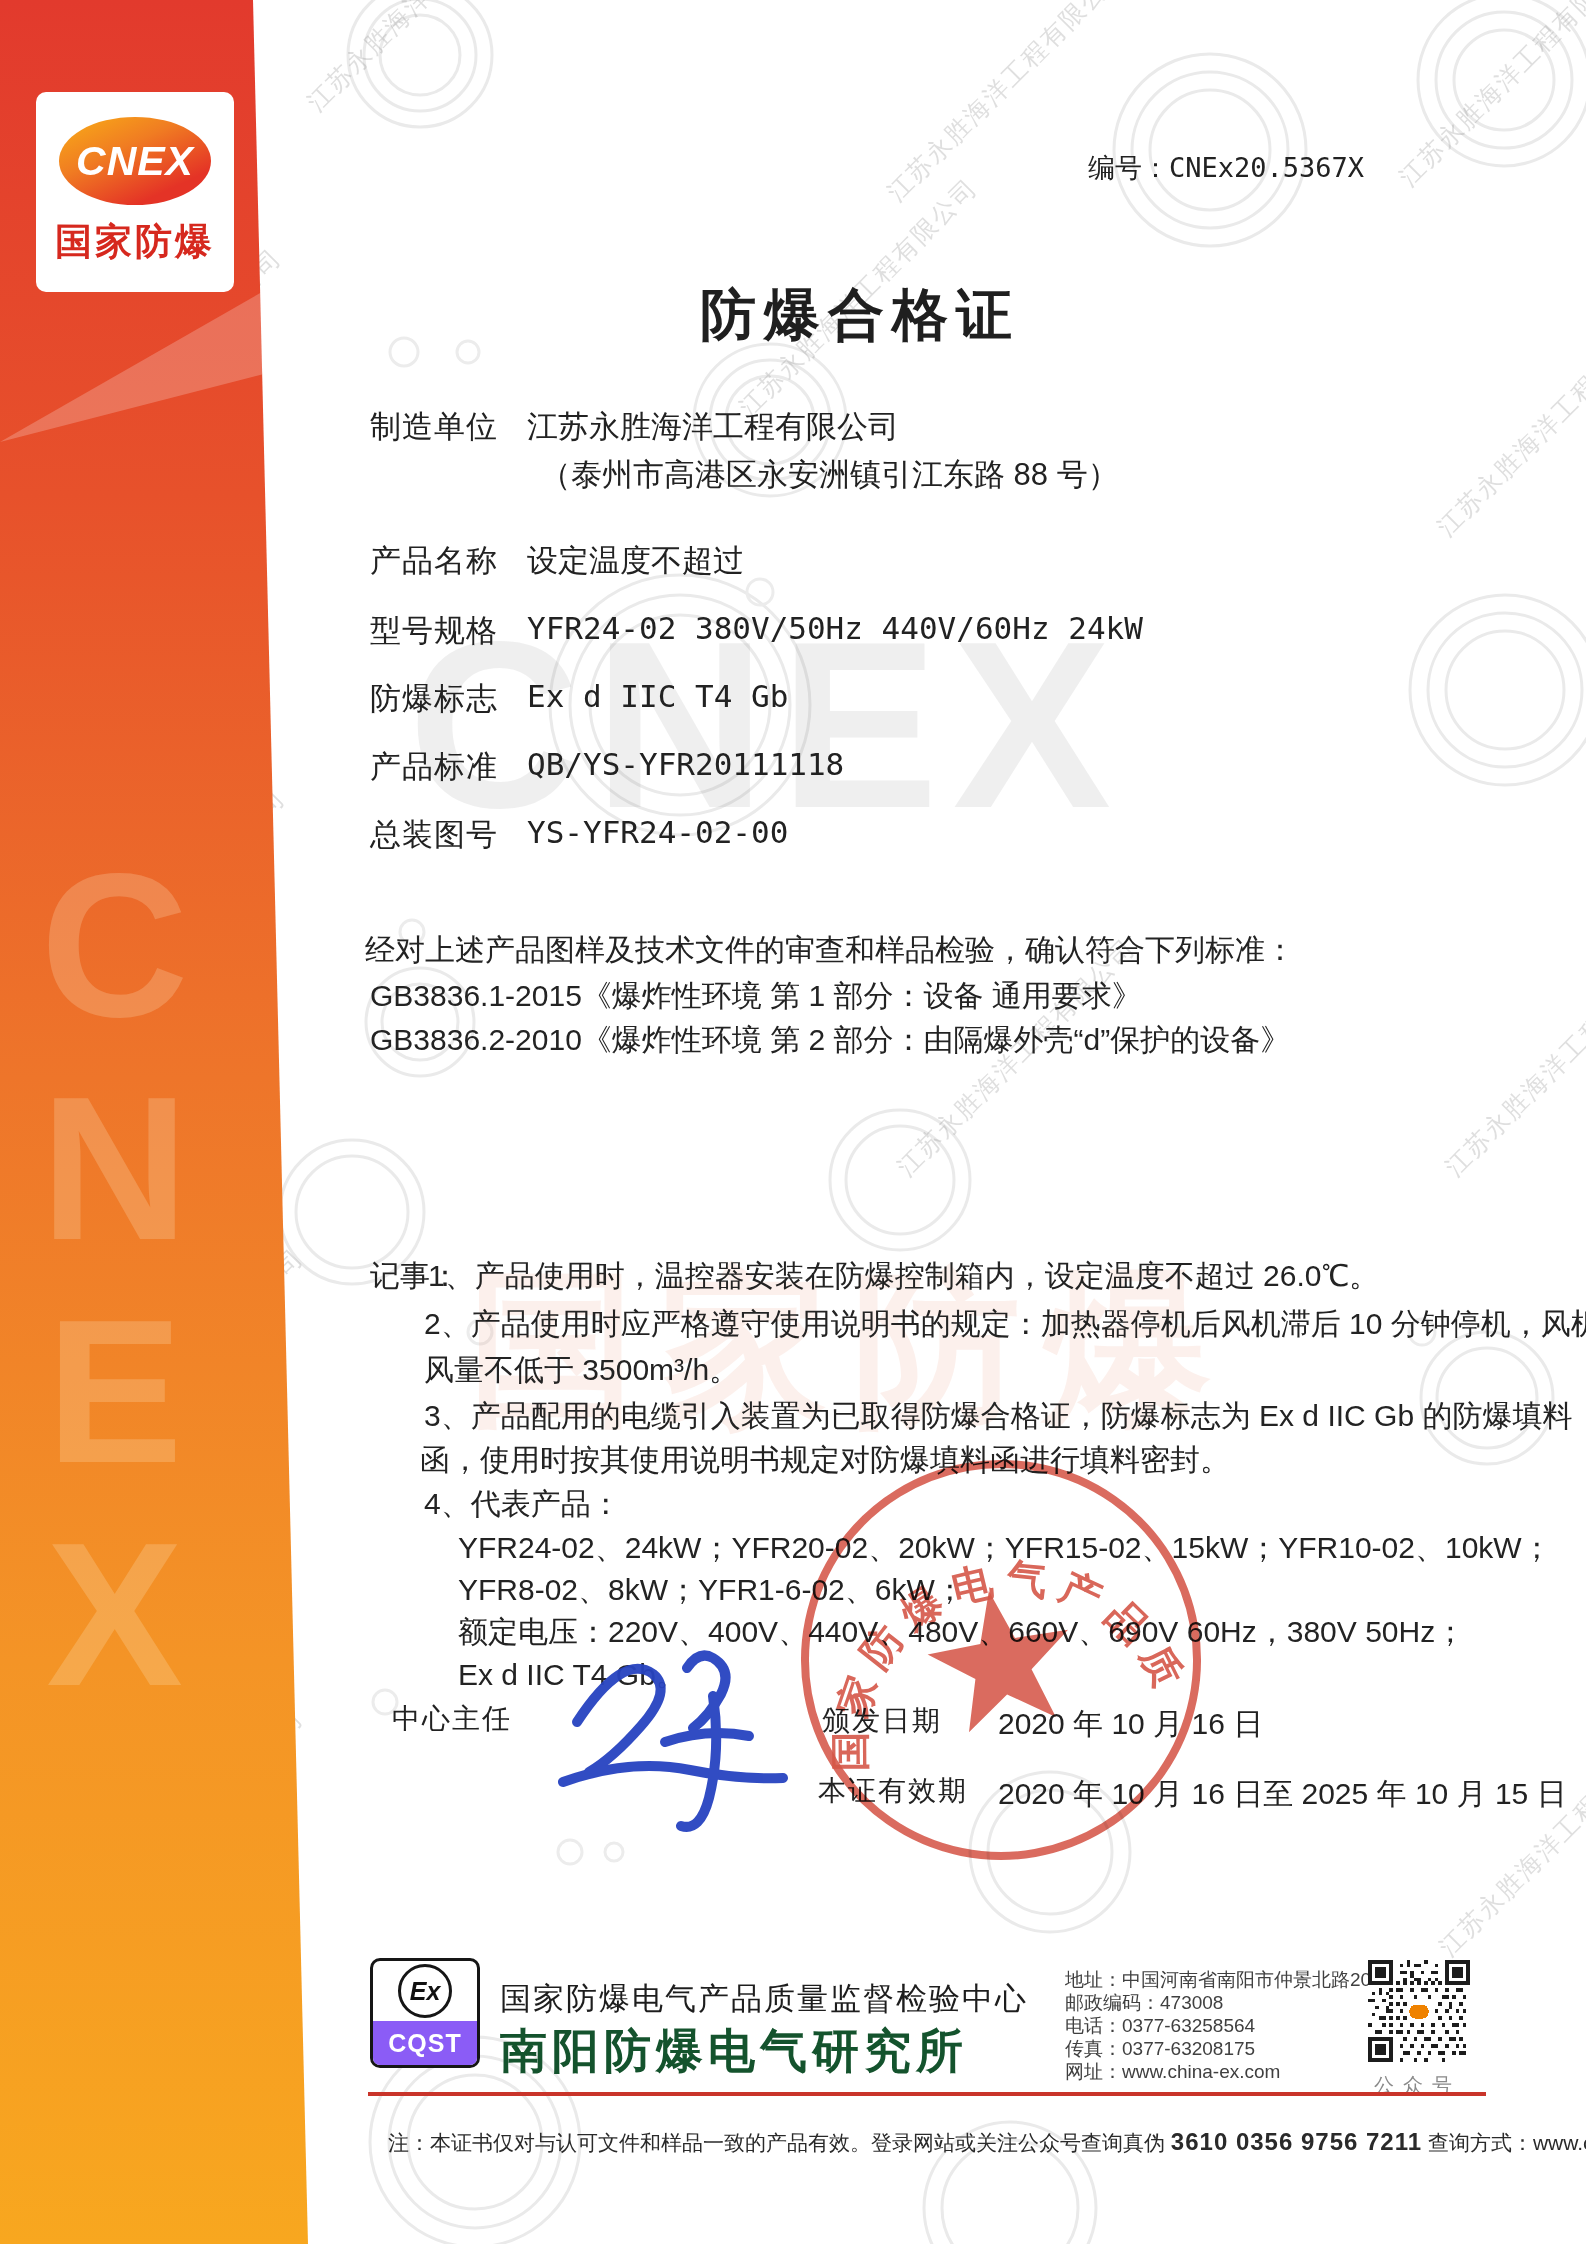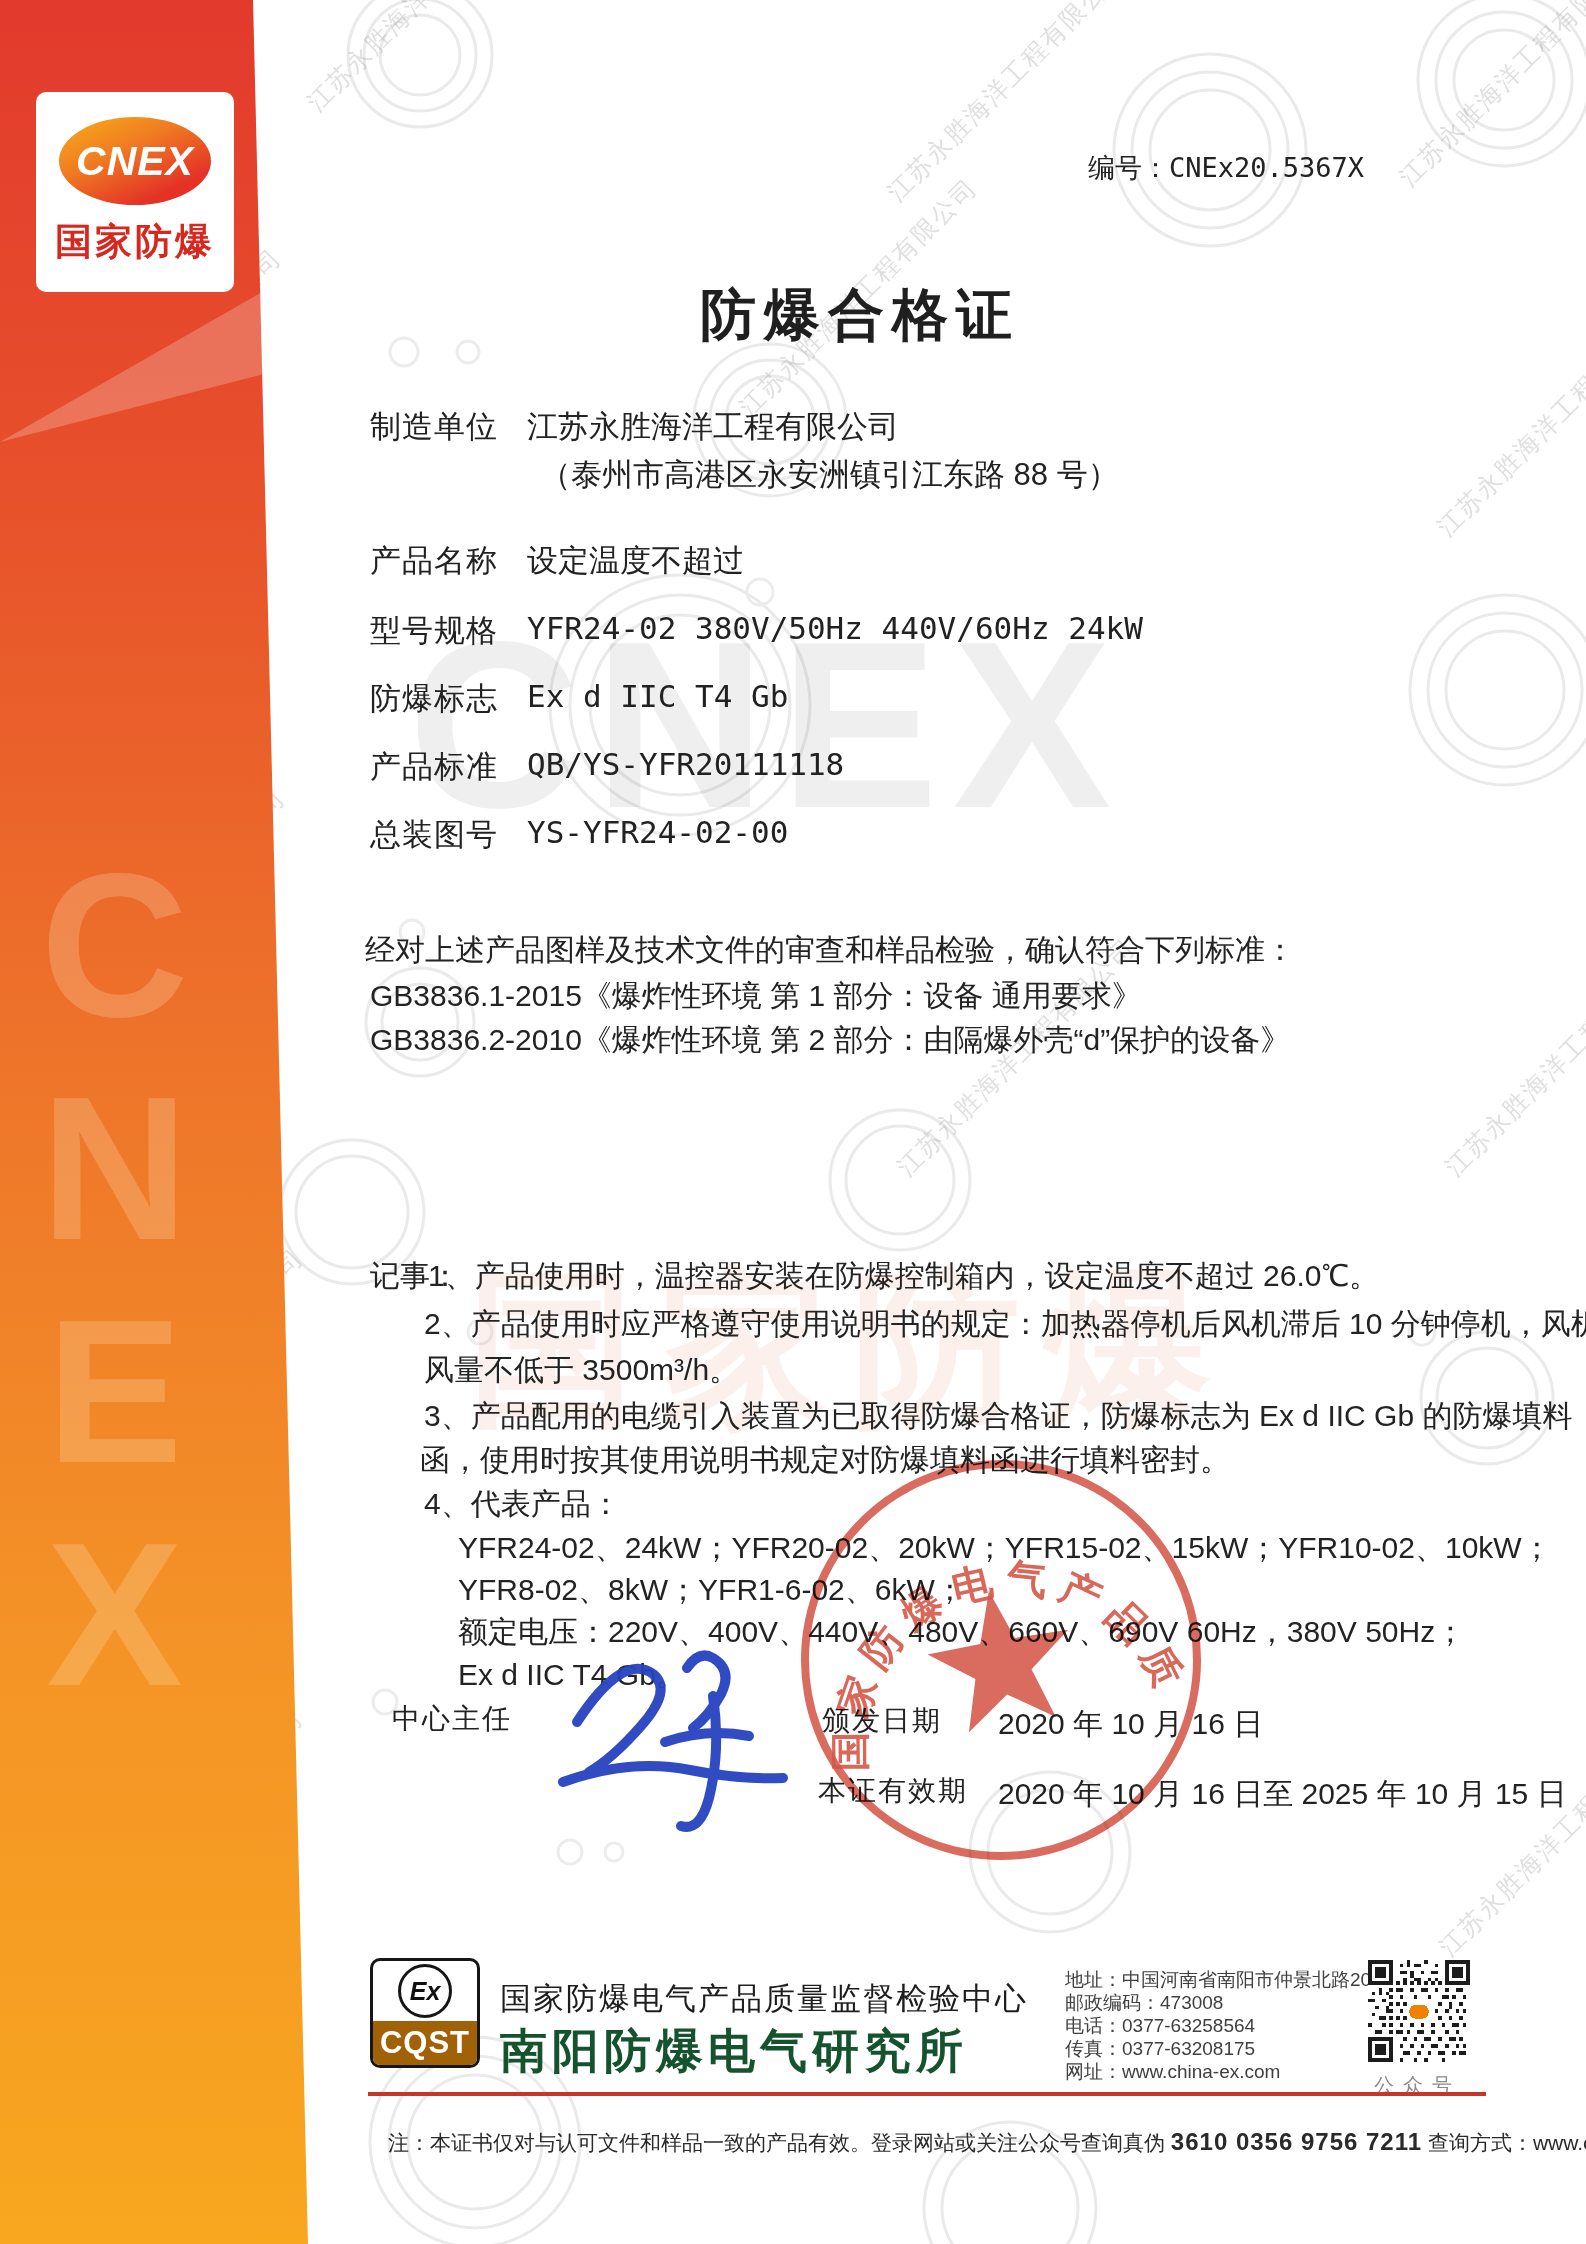--- a/index.html
+++ b/index.html
@@ -71,22 +71,22 @@
     position:absolute;left:370px;top:1958px;width:104px;height:104px;
     border:3px solid #161616;background:#fff;border-radius:10px;overflow:hidden;
   }
   #ex-box .top{height:60px;display:flex;align-items:center;justify-content:center;}
   #ex-box .circle{
     width:48px;height:48px;border:3px solid #161616;border-radius:50%;
     display:flex;align-items:center;justify-content:center;
     font-weight:800;font-style:italic;font-size:25px;color:#111;
   }
   #ex-box .bottom{
-    height:44px;background:#a16207;color:#fff;display:flex;align-items:center;justify-content:center;
-    font-weight:700;font-size:31px;letter-spacing:1px;
+    height:44px;background:#8b5cf6;color:#fff;display:flex;align-items:center;justify-content:center;
+    font-weight:700;font-size:25px;letter-spacing:1px;
   }
   #center-name{font-size:31px;color:#1d1d1d;letter-spacing:2px;font-weight:500;}
   #institute-name{font-size:47px;color:#14532d;letter-spacing:5px;font-weight:600;}
   .contact{font-size:19px;color:#404040;line-height:23px;margin-left:40px;}
   #red-line{position:absolute;left:368px;top:2092px;width:1118px;height:4px;background:#c9342a;}
   #qr-caption{font-size:20px;color:#8a8a8a;letter-spacing:9px;}
   .footnote{font-size:21px;color:#2a2a2a;}
   .footnote b{font-size:24px;letter-spacing:1px;}
 </style>
 </head>

